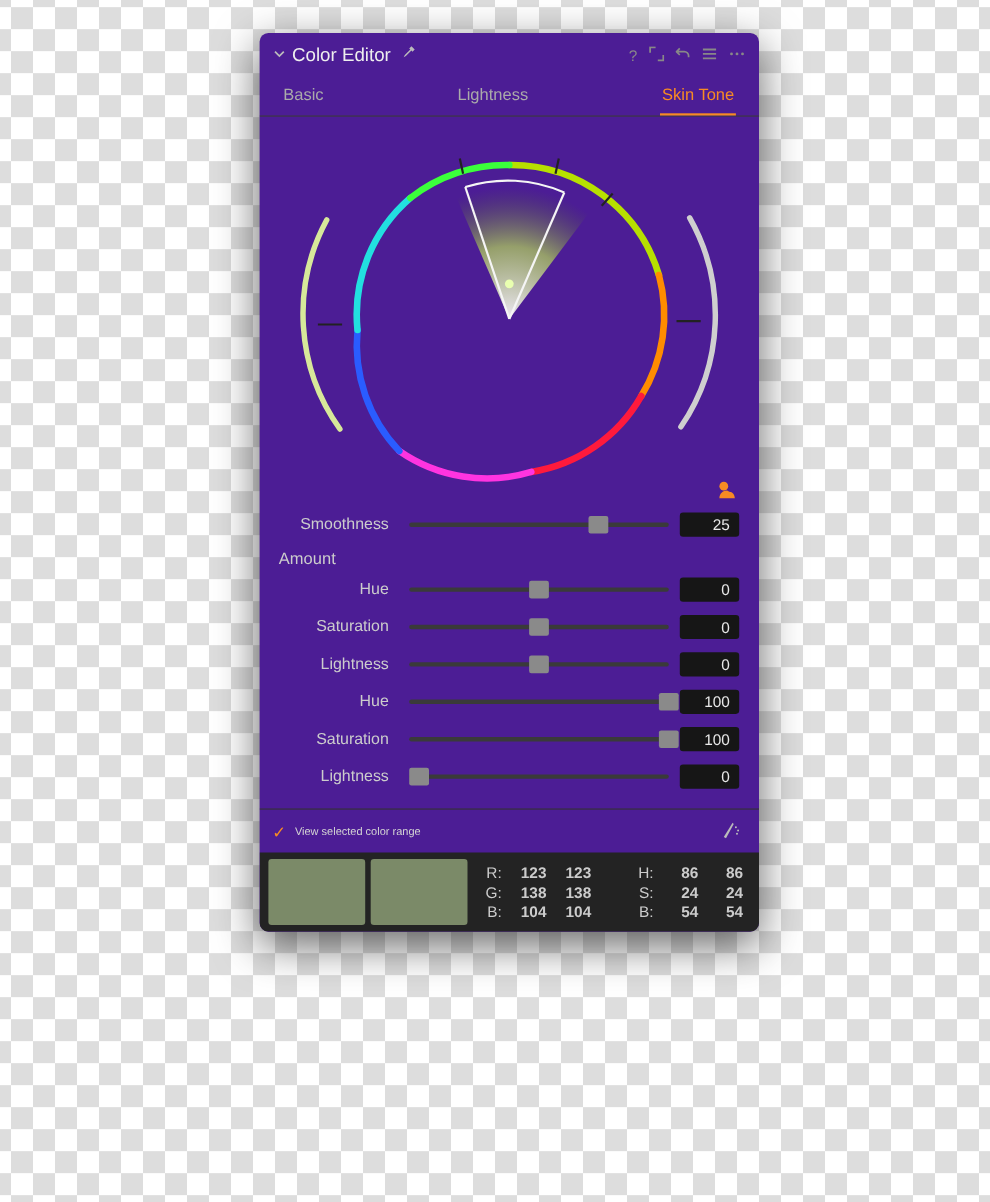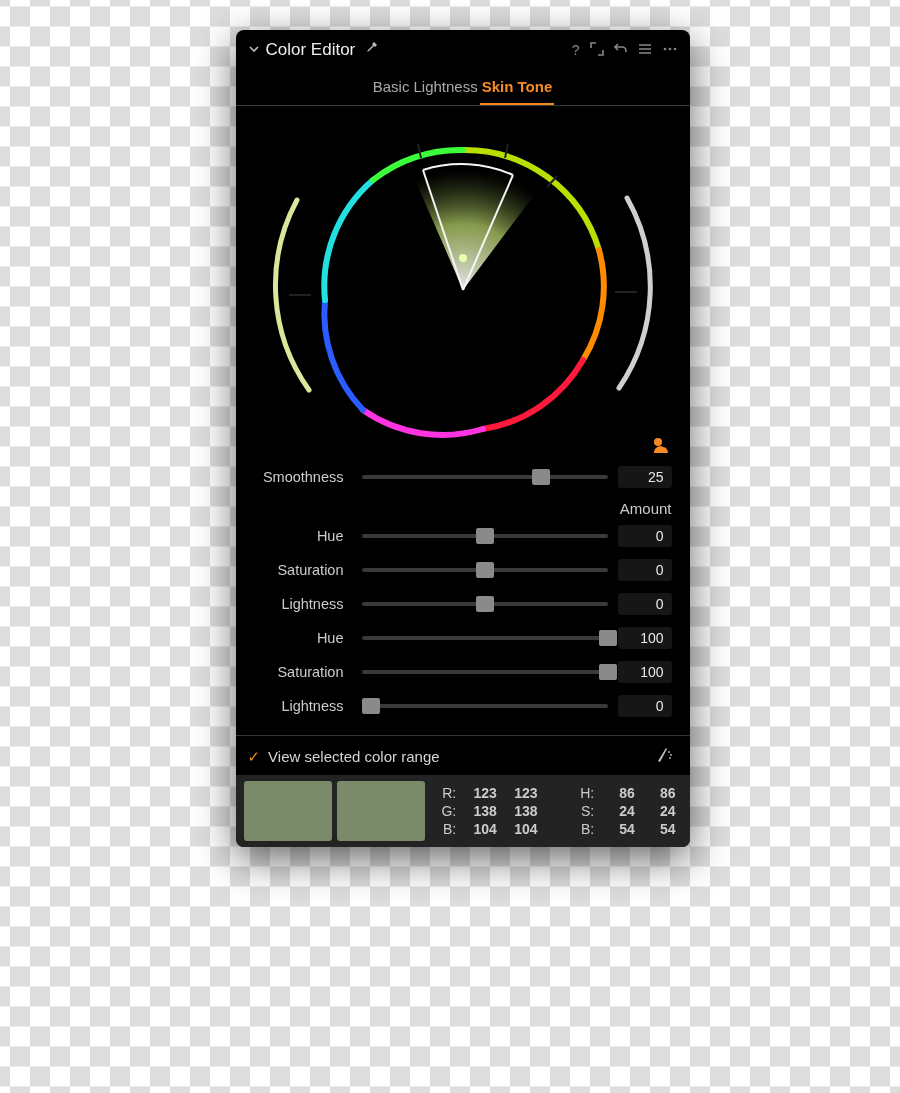--- a/index.html
+++ b/index.html
@@ -5,60 +5,60 @@
   * { box-sizing: border-box; margin: 0; padding: 0; }
   body {
     background: repeating-conic-gradient(#ddd 0 25%, #fff 0 50%) 50% / 40px 40px;
     font-family: -apple-system, "Helvetica Neue", Arial, sans-serif;
     width: 900px; height: 1093px;
     display: flex; justify-content: center; align-items: flex-start;
     padding-top: 30px;
   }
   .panel {
     width: 454px;
-    background: #000000;
+    background: #4c1d95;
     border-radius: 8px;
     box-shadow: 0 12px 40px rgba(0,0,0,0.6);
     color: #d4d4d4;
     font-size: 14px;
     padding-bottom: 0;
     overflow: hidden;
     margin-left: 25px;
   }
   .header {
     display: flex; align-items: center;
     padding: 10px 12px 8px 12px;
   }
   .header .chev { color: #bbb; margin-right: 6px; transform: rotate(0deg); }
   .header .title { color: #eee; font-size: 17px; flex: 0 0 auto; }
   .header .eyedrop { margin-left: 8px; color: #bbb; }
   .header .spacer { flex: 1; }
   .header .hicon { color: #888; margin-left: 10px; cursor: pointer; }
   .tabs {
-    display: flex; justify-content: center;
+    display: flex; justify-content: space-between;
     padding: 4px 20px 0 20px;
   }
   .tab {
     padding: 6px 2px 8px 2px;
     color: #aaa; cursor: pointer;
     border-bottom: 2px solid transparent;
     font-size: 15px;
   }
-  .tab.active { color: #f88b23; border-bottom-color: #f88b23; font-weight: bold; }
+  .tab.active { color: #f88b23; border-bottom-color: #f88b23; }
   .tabline { height:1px; background:#3a3a3a; margin:0; }
   .wheel-area {
     display: flex; justify-content: center; align-items: center;
     padding: 14px 10px 2px 10px;
     position: relative;
   }
   .skin-icon {
     position: absolute; right: 18px; bottom: -8px;
     color: #f88b23;
   }
-  .sliders { padding: 8px 18px 6px 8px; }
+  .sliders { padding: 8px 18px 6px 18px; }
   .slider-row {
     display: flex; align-items: center;
     height: 34px;
   }
   .slider-row .lab { width: 108px; text-align: right; padding-right: 8px; color: #ccc; font-size:14.5px;}
   .slider-row .track {
     flex: 1; height: 4px; background: #3a3a3a; border-radius: 2px;
     position: relative; margin: 0 10px;
   }
   .slider-row .thumb {
@@ -66,31 +66,31 @@
     background: #8a8a8a; border-radius: 2px;
     transform: translateX(-50%);
   }
   .slider-row .valbox {
     width: 54px; height: 22px; background: #161616;
     border-radius: 3px; color: #e8e8e8;
     display: flex; align-items: center; justify-content: flex-end;
     padding-right: 8px; font-size: 14px; text-align: center;
   }
   .section-title {
-    text-align: right; color: #ccc; font-size: 15px;
+    text-align: left; color: #ccc; font-size: 15px;
     margin: 6px 0 2px 0;
   }
   .footer-row {
     display: flex; align-items: center;
     padding: 10px 16px 8px 12px;
     border-top: 1px solid #333;
     margin-top: 6px;
   }
   .check { color: #f88b23; margin-right: 8px; font-size: 15px; }
-  .footer-row .flabel { color: #d4d4d4; font-size: 15px; flex:1;}
+  .footer-row .flabel { color: #d4d4d4; font-size: 10px; flex:1;}
   .swatch-row {
     display: flex; align-items: stretch;
     padding: 0 0 0 0;
     background: #232323;
     height: 72px;
   }
   .swatch {
     width: 88px; height: 60px;
     margin: 6px 1px 6px 4px;
     border-radius: 3px;

